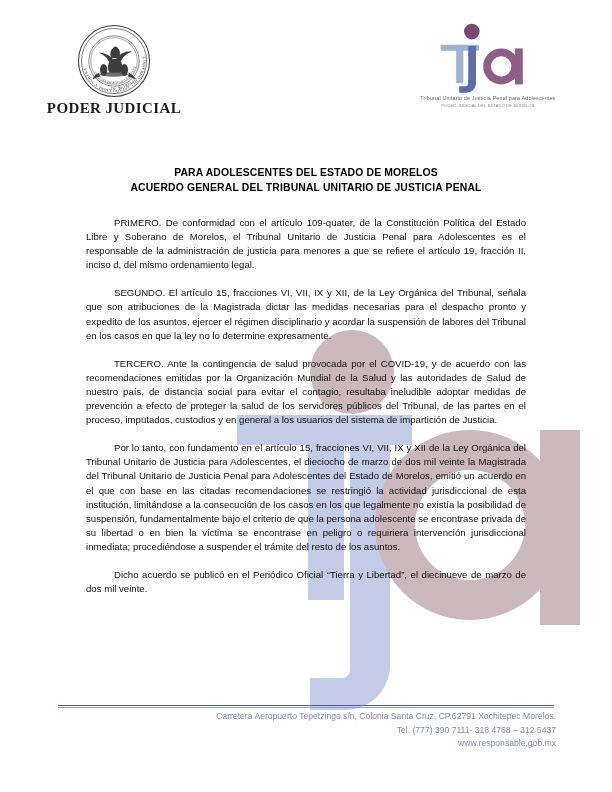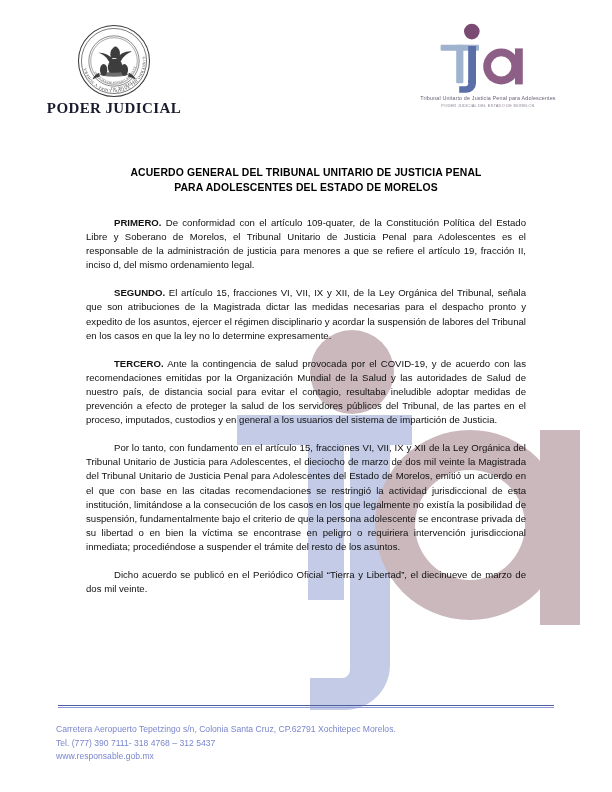--- a/index.html
+++ b/index.html
@@ -104,21 +104,21 @@
   }
   .para {
     text-align: justify;
     font-size: 9.6px;
     line-height: 14.1px;
     color: #111111;
     margin: 0 0 14px 0;
     hyphens: none;
   }
   .para .lead {
-    font-weight: bold;
+    font-weight: normal;
     padding-left: 28px;
   }
 
   
   .footer {
     position: absolute;
     left: 0;
     top: 700px;
     width: 612px;
     z-index: 2;
@@ -130,23 +130,23 @@
     background: #4f5f9e;
   }
   .footer-rule-light {
     position: absolute;
     left: 58px; top: 7px;
     width: 496px; height: 1.2px;
     background: #8d9ad6;
   }
   .footer-text {
     position: absolute;
-    left: 56px; top: 23px;
+    left: 56px; top: 10px;
     width: 500px;
-    text-align: left;
+    text-align: right;
     color: #7a86ce;
     font-size: 8.6px;
     line-height: 13.5px;
   }
   .footer-line { display: block; }
   .footer-url { display: block; color: #7a86ce; text-decoration: none; }
 </style>
 </head>
 <body>
 
@@ -217,22 +217,22 @@
         <rect x="150" y="44" width="13" height="60" fill="#8e5f86"></rect>
       </svg>
       <div class="tja-sub1">Tribunal Unitario de Justicia Penal para Adolescentes</div>
       <div class="tja-sub2">PODER JUDICIAL DEL ESTADO DE MORELOS</div>
     </div>
   </div>
 
   <div class="content">
 
     <div class="doc-title">
+      <div>PARA ADOLESCENTES DEL ESTADO DE MORELOS</div>
       <div>ACUERDO GENERAL DEL TRIBUNAL UNITARIO DE JUSTICIA PENAL</div>
-      <div>PARA ADOLESCENTES DEL ESTADO DE MORELOS</div>
     </div>
 
     <div class="paras">
       <p class="para"><span class="lead">PRIMERO.</span><span> De conformidad con el artículo 109-quater, de la Constitución Política del Estado Libre y Soberano de Morelos, el Tribunal Unitario de Justicia Penal para Adolescentes es el responsable de la administración de justicia para menores a que se refiere el artículo 19, fracción II, inciso d, del mismo ordenamiento legal.</span></p>
       <p class="para"><span class="lead">SEGUNDO.</span><span> El artículo 15, fracciones VI, VII, IX y XII, de la Ley Orgánica del Tribunal, señala que son atribuciones de la Magistrada dictar las medidas necesarias para el despacho pronto y expedito de los asuntos, ejercer el régimen disciplinario y acordar la suspensión de labores del Tribunal en los casos en que la ley no lo determine expresamente.</span></p>
       <p class="para"><span class="lead">TERCERO.</span><span> Ante la contingencia de salud provocada por el COVID-19, y de acuerdo con las recomendaciones emitidas por la Organización Mundial de la Salud y las autoridades de Salud de nuestro país, de distancia social para evitar el contagio, resultaba ineludible adoptar medidas de prevención a efecto de proteger la salud de los servidores públicos del Tribunal, de las partes en el proceso, imputados, custodios y en general a los usuarios del sistema de impartición de Justicia.</span></p>
       <p class="para"><span class="lead"></span><span>Por lo tanto, con fundamento en el artículo 15, fracciones VI, VII, IX y XII de la Ley Orgánica del Tribunal Unitario de Justicia para Adolescentes, el dieciocho de marzo de dos mil veinte la Magistrada del Tribunal Unitario de Justicia Penal para Adolescentes del Estado de Morelos, emitió un acuerdo en el que con base en las citadas recomendaciones se restringió la actividad jurisdiccional de esta institución, limitándose a la consecución de los casos en los que legalmente no existía la posibilidad de suspensión, fundamentalmente bajo el criterio de que la persona adolescente se encontrase privada de su libertad o en bien la víctima se encontrase en peligro o requiriera intervención jurisdiccional inmediata; procediéndose a suspender el trámite del resto de los asuntos.</span></p>
       <p class="para"><span class="lead"></span><span>Dicho acuerdo se publicó en el Periódico Oficial “Tierra y Libertad”, el diecinueve de marzo de dos mil veinte.</span></p>
     </div>
   </div>

